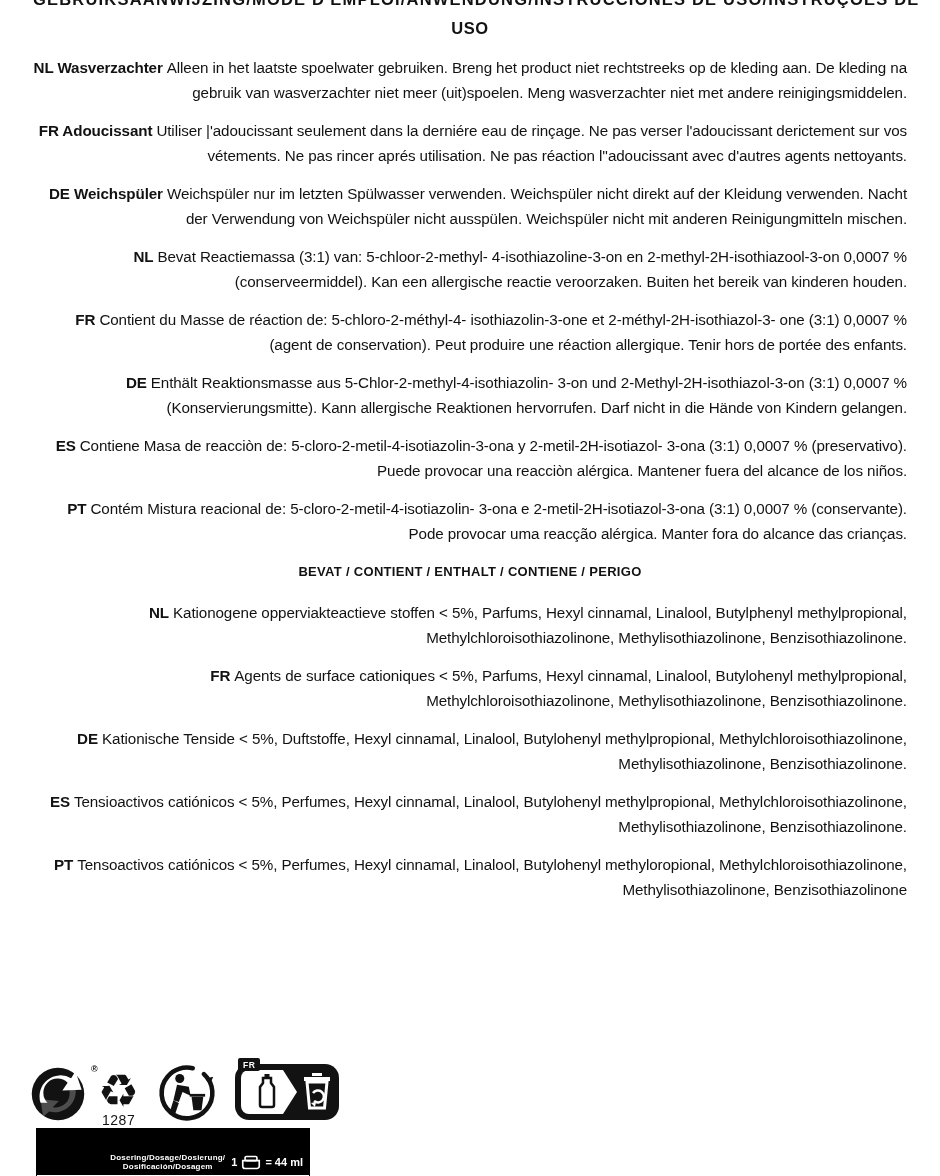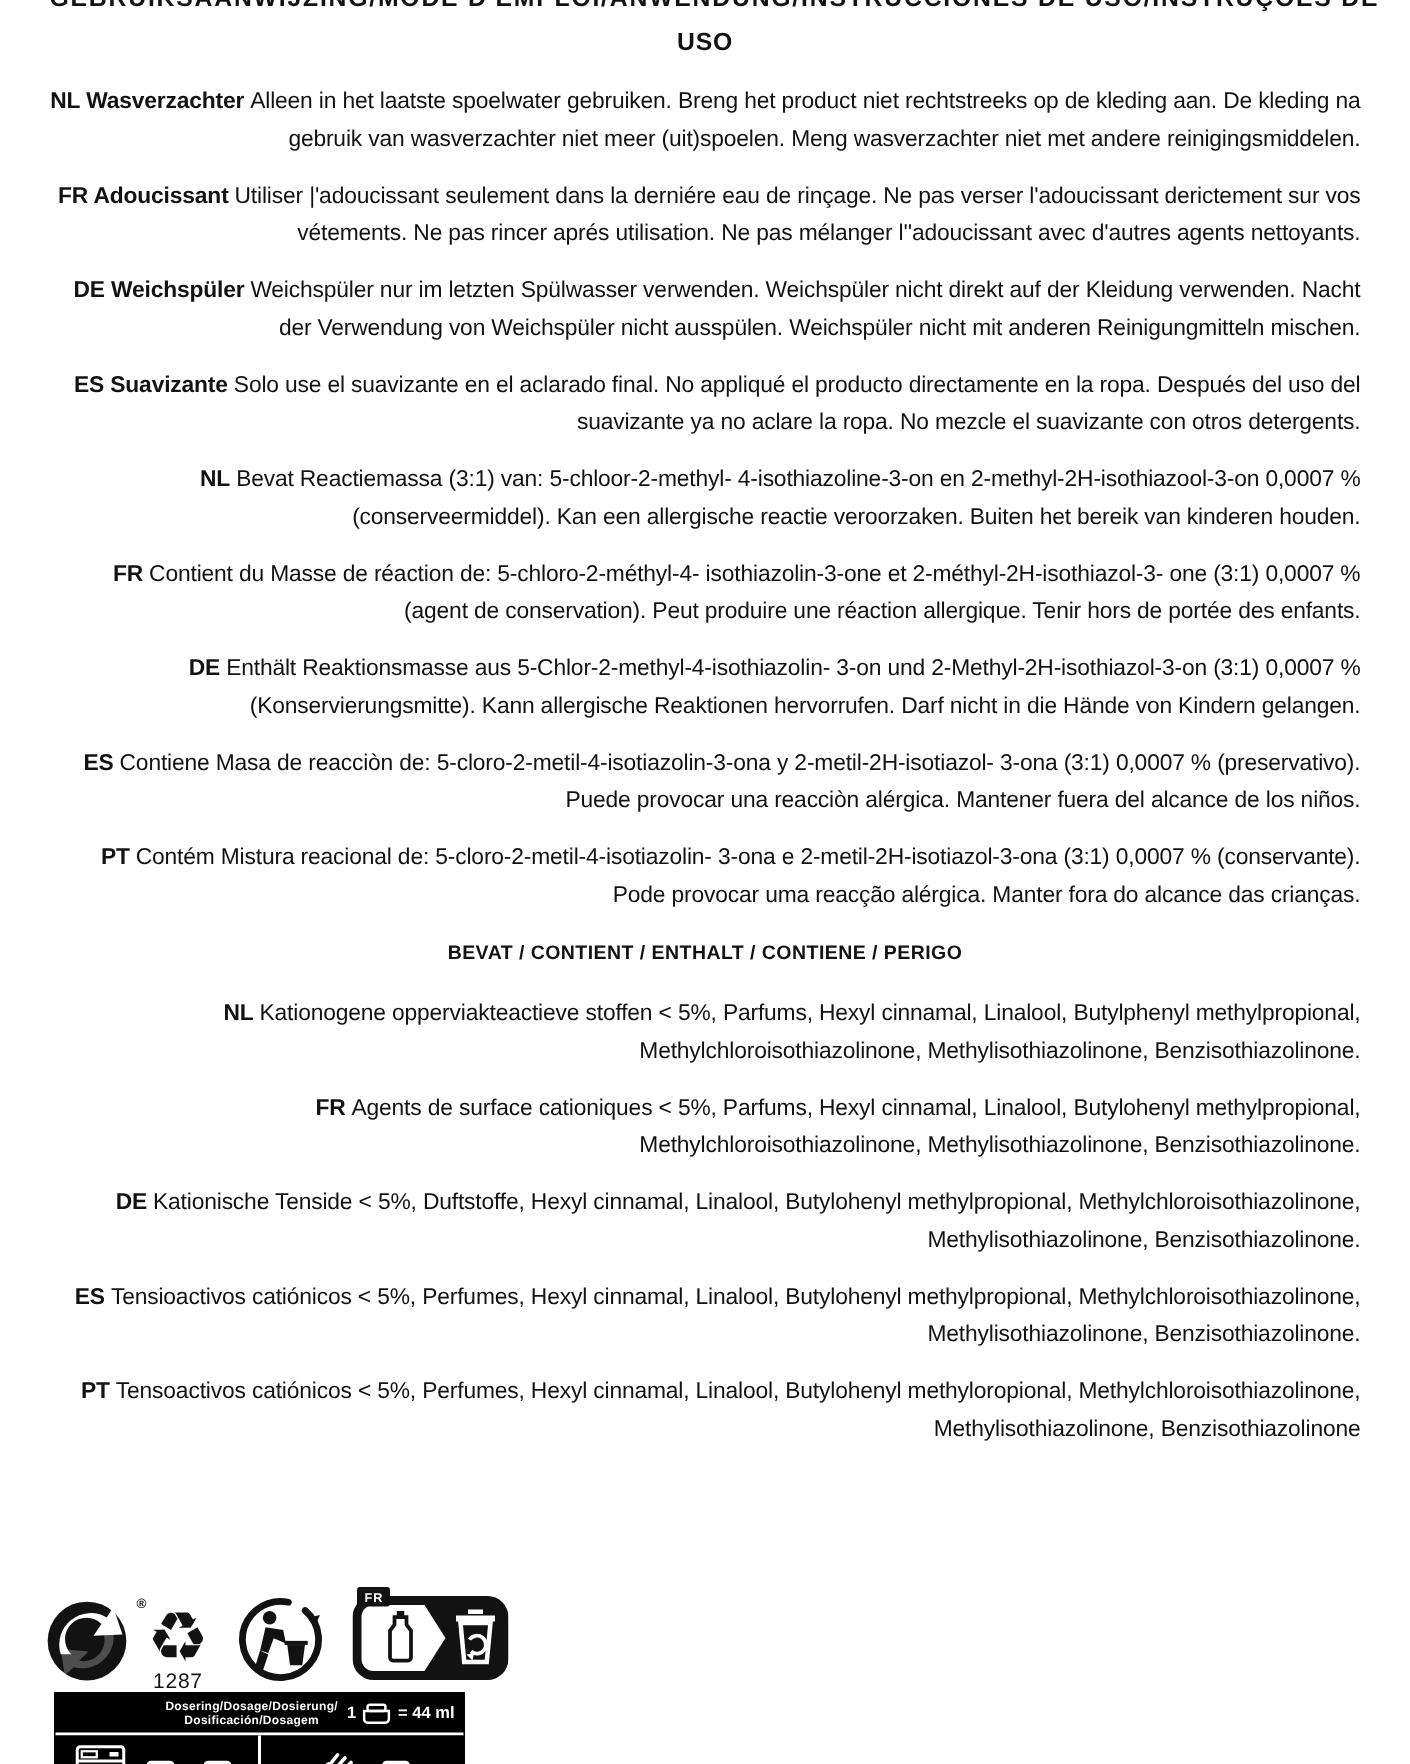--- a/index.html
+++ b/index.html
@@ -44,20 +44,21 @@
   }
   
   .dose-table{
     position:absolute;left:36px;top:1128px;width:272px;
     background:#000;border:1px solid #000;
   }
   .dose-header{
     display:flex;align-items:center;justify-content:flex-end;gap:6px;
     background:#000;color:#fff;height:26px;padding:0 6px;
     border-bottom:2px solid #fff;
+    margin-top:20px;
   }
   .dose-langs{font-size:8px;font-weight:bold;line-height:9px;text-align:center;letter-spacing:0.2px;}
   .dose-amount{display:flex;align-items:center;gap:3px;font-size:11px;font-weight:bold;}
   .dose-row{display:flex;height:46px;}
   .dose-cell{
     flex:1;background:#000;display:flex;align-items:center;justify-content:center;gap:8px;
     padding-top:6px;
   }
   .dose-cell.left{border-right:2px solid #fff;}
   svg{display:block;}
@@ -69,25 +70,24 @@
 
   <div class="title">
     <div class="t1">GEBRUIKSAANWIJZING/MODE D'EMPLOI/ANWENDUNG/INSTRUCCIONES DE USO/INSTRUÇÕES DE</div>
     <div class="t2">USO</div>
   </div>
 
   <div class="paras">
 
       <p class="para"><b>NL Wasverzachter</b><span>Alleen in het laatste spoelwater gebruiken. Breng het product niet rechtstreeks op de kleding aan. De kleding na gebruik van wasverzachter niet meer (uit)spoelen. Meng wasverzachter niet met andere reinigingsmiddelen.</span></p>
 
-      <p class="para"><b>FR Adoucissant</b><span>Utiliser |'adoucissant seulement dans la derniére eau de rinçage. Ne pas verser l'adoucissant derictement sur vos vétements. Ne pas rincer aprés utilisation. Ne pas mélanger l''adoucissant avec d'autres agents nettoyants.</span></p>
+      <p class="para"><b>FR Adoucissant</b><span>Utiliser |'adoucissant seulement dans la derniére eau de rinçage. Ne pas verser l'adoucissant derictement sur vos vétements. Ne pas rincer aprés utilisation. Ne pas réaction l''adoucissant avec d'autres agents nettoyants.</span></p>
 
       <p class="para"><b>DE Weichspüler</b><span>Weichspüler nur im letzten Spülwasser verwenden. Weichspüler nicht direkt auf der Kleidung verwenden. Nacht der Verwendung von Weichspüler nicht ausspülen. Weichspüler nicht mit anderen Reinigungmitteln mischen.</span></p>
 
-      <p class="para"><b>ES Suavizante</b><span>Solo use el suavizante en el aclarado final. No appliqué el producto directamente en la ropa. Después del uso del suavizante ya no aclare la ropa. No mezcle el suavizante con otros detergents.</span></p>
 
     </div>
 
   <div class="paras">
 
       <p class="para"><b>NL</b><span>Bevat Reactiemassa (3:1) van: 5-chloor-2-methyl- 4-isothiazoline-3-on en 2-methyl-2H-isothiazool-3-on 0,0007 % (conserveermiddel). Kan een allergische reactie veroorzaken. Buiten het bereik van kinderen houden.</span></p>
 
       <p class="para"><b>FR</b><span>Contient du Masse de réaction de: 5-chloro-2-méthyl-4- isothiazolin-3-one et 2-méthyl-2H-isothiazol-3- one (3:1) 0,0007 % (agent de conservation). Peut produire une réaction allergique. Tenir hors de portée des enfants.</span></p>
 
       <p class="para"><b>DE</b><span>Enthält Reaktionsmasse aus 5-Chlor-2-methyl-4-isothiazolin- 3-on und 2-Methyl-2H-isothiazol-3-on (3:1) 0,0007 % (Konservierungsmitte). Kann allergische Reaktionen hervorrufen. Darf nicht in die Hände von Kindern gelangen.</span></p>

